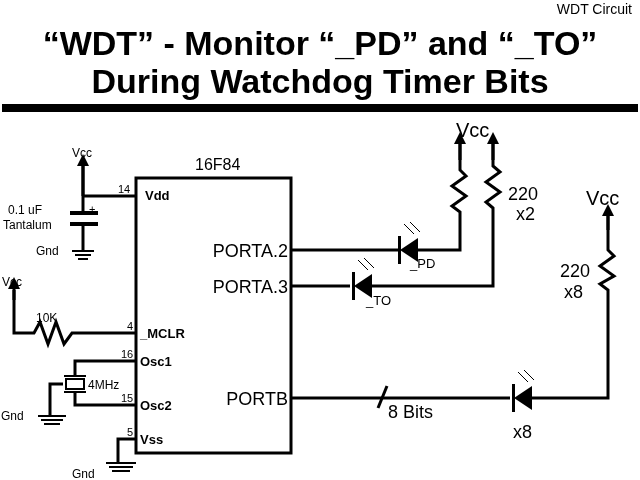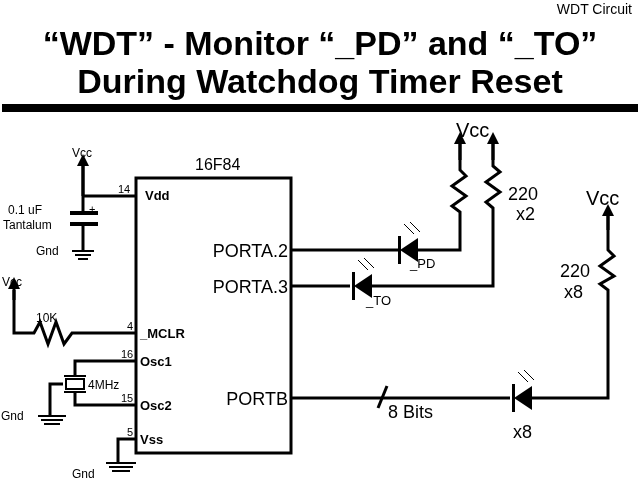--- a/index.html
+++ b/index.html
@@ -9,21 +9,21 @@
   #title1 { left:0; width:640px; text-align:center; top:26px; font-size:34px; font-weight:bold; }
   #title2 { left:0; width:640px; text-align:center; top:64px; font-size:34px; font-weight:bold; }
   svg { position:absolute; left:0; top:0; }
   svg text { font-family:"Liberation Sans", sans-serif; fill:#000; }
 </style>
 </head>
 <body>
 
 <div class="t" id="corner">WDT Circuit</div>
 <div class="t" id="title1">“WDT” - Monitor “_PD” and “_TO”</div>
-<div class="t" id="title2">During Watchdog Timer Reset</div>
+<div class="t" id="title2">During Watchdog Timer Bits</div>
 
 <svg width="640" height="480" viewBox="0 0 640 480">
   <defs>
     <marker id="arr" viewBox="0 0 10 10" refX="5" refY="5" markerWidth="4" markerHeight="4" orient="auto">
       <path d="M0,0 L10,5 L0,10 z" fill="#000"></path>
     </marker>
   </defs>
 
   <rect x="2" y="104" width="636" height="8" fill="#000"></rect>
 

